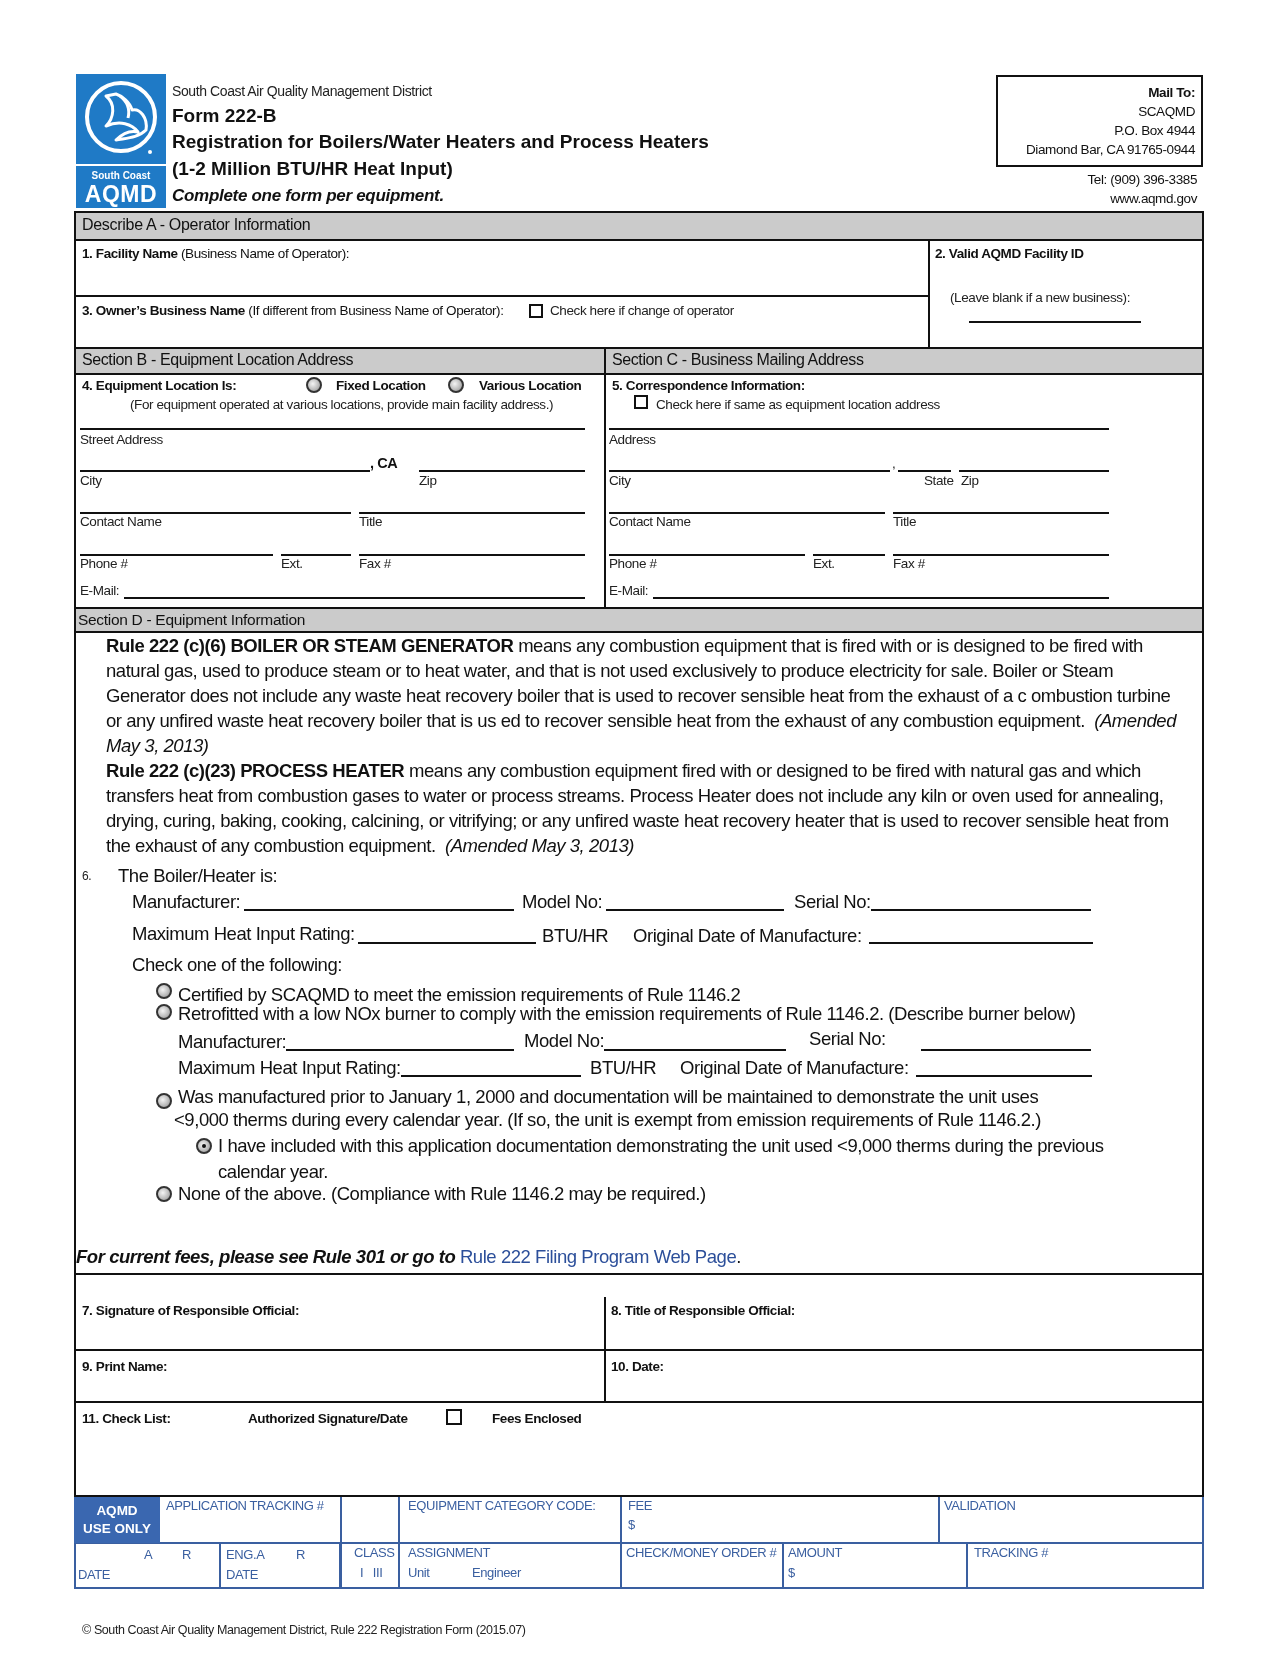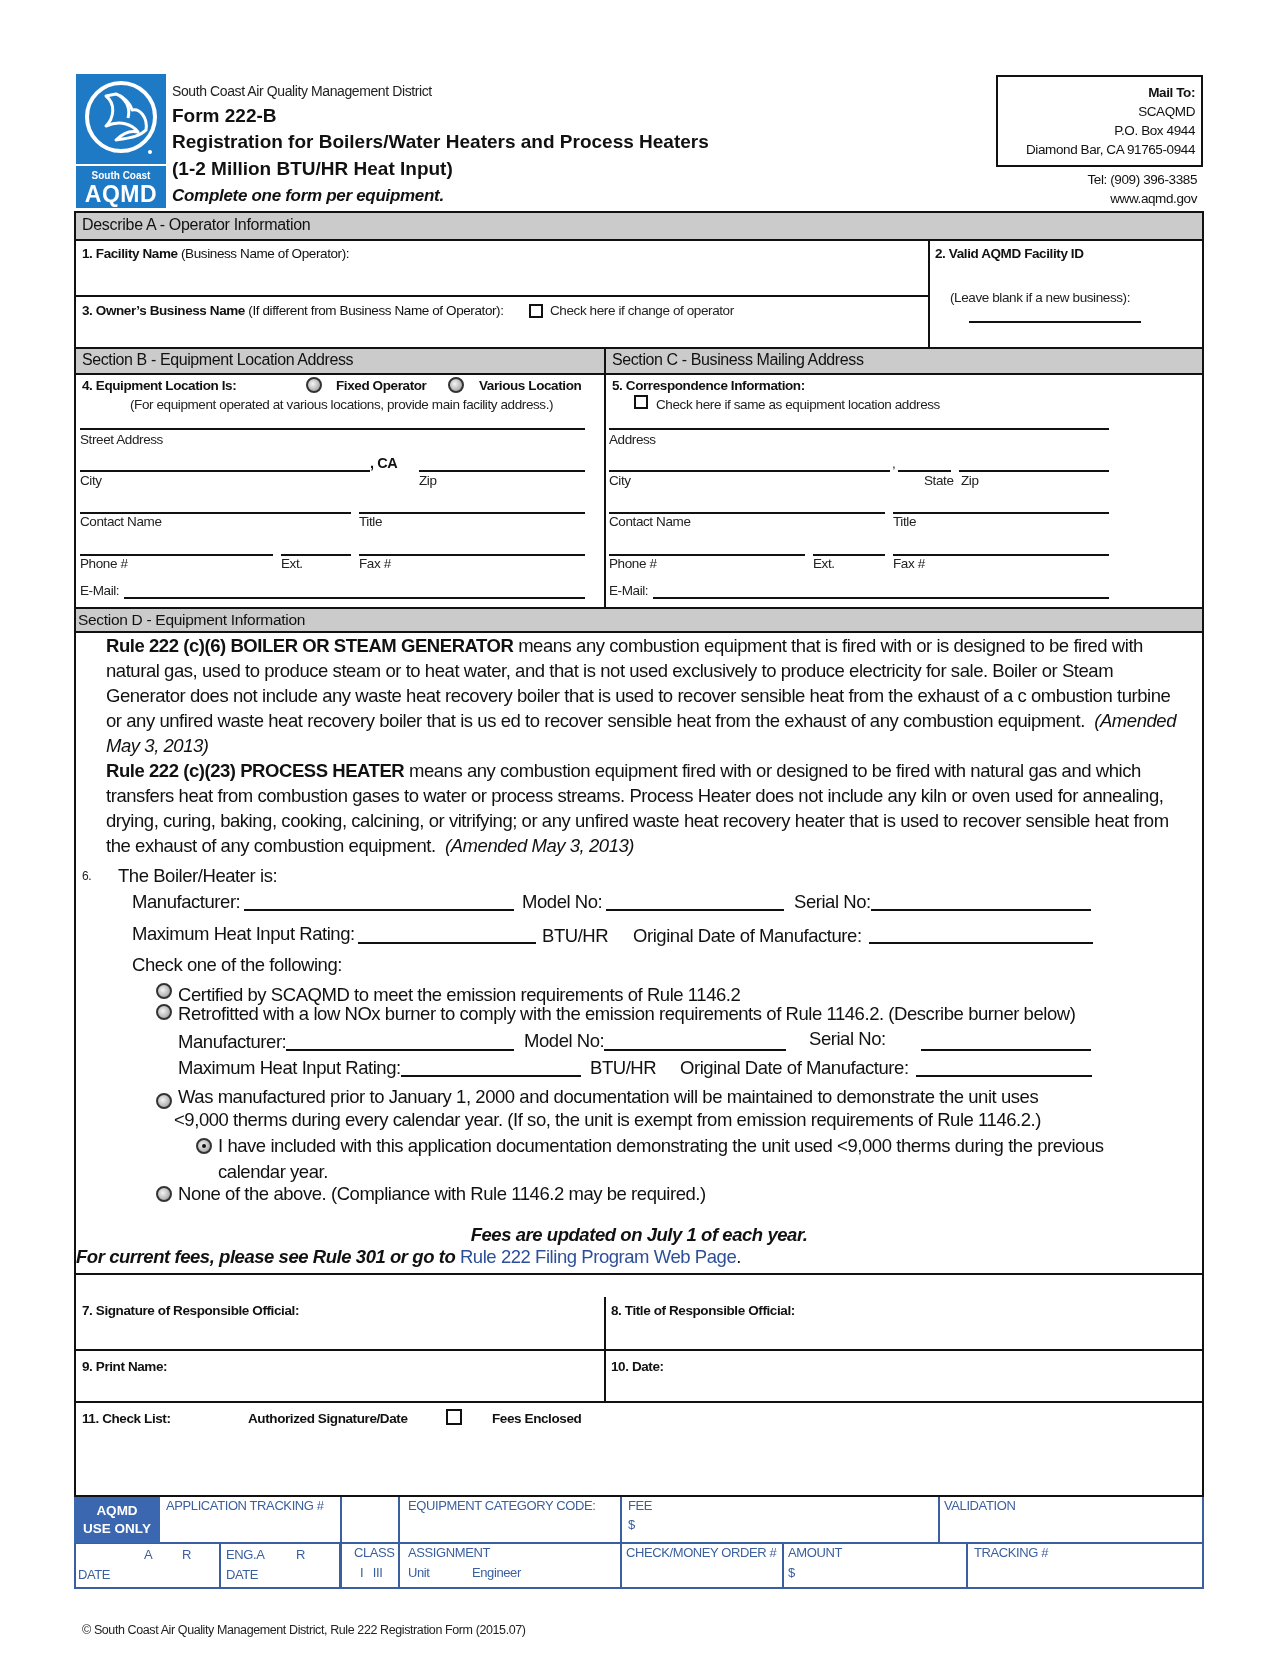--- a/index.html
+++ b/index.html
@@ -108,21 +108,21 @@
   <div style="position:absolute;left:0;top:108px;width:850px;height:26px;"></div>
   <div class="hline" style="left:0;top:134px;width:1126px;"></div>
 
   <div class="sec-bar" style="left:0;top:136px;width:1126px;height:26px;"></div>
   <div class="lbl" style="left:6px;top:138px;font-size:16px;color:#111;">Section B  -  Equipment Location Address</div>
   <div class="vline" style="left:528px;top:134px;height:262px;"></div>
   <div class="lbl" style="left:536px;top:138px;font-size:16px;color:#111;">Section C  -  Business Mailing Address</div>
 
   <div class="lblb" style="left:6px;top:165px;">4. Equipment Location Is:</div>
   <div class="radio" style="left:230px;top:164px;"></div>
-  <div class="lblb" style="left:260px;top:165px;">Fixed Operator</div>
+  <div class="lblb" style="left:260px;top:165px;">Fixed Location</div>
   <div class="radio" style="left:372px;top:164px;"></div>
   <div class="lblb" style="left:403px;top:165px;">Various Location</div>
   <div class="lbl" style="left:54px;top:184px;">(For equipment operated at various locations, provide main facility address.)</div>
 
   <div class="uline" style="left:4px;top:215px;width:505px;"></div>
   <div class="lbl" style="left:4px;top:219px;">Street Address</div>
   <div class="uline" style="left:4px;top:257px;width:290px;"></div>
   <div class="lblb" style="left:294px;top:242px;font-size:14.5px;">, CA</div>
   <div class="uline" style="left:343px;top:257px;width:166px;"></div>
   <div class="lbl" style="left:4px;top:260px;">City</div>
@@ -228,21 +228,20 @@
   <div class="big" style="left:102px;top:873px;">Was manufactured prior to January 1, 2000 and documentation will be maintained to demonstrate the unit uses</div>
   <div class="big" style="left:98px;top:896px;">&lt;9,000 therms during every calendar year. (If so, the unit is exempt from emission requirements of Rule 1146.2.)</div>
 
   <div class="radio selected" style="left:120px;top:925px;"></div>
   <div class="big" style="left:142px;top:922px;">I have included with this application documentation demonstrating the unit used &lt;9,000 therms during the previous</div>
   <div class="big" style="left:142px;top:948px;">calendar year.</div>
 
   <div class="radio" style="left:80px;top:973px;"></div>
   <div class="big" style="left:102px;top:970px;text-align:right;">None of the above. (Compliance with Rule 1146.2 may be required.)</div>
 
-  <div class="big" style="left:0;top:1011px;width:1126px;text-align:center;font-weight:bold;font-style:italic;">Fees are updated on July 1 of each year.</div>
   <div class="big" style="left:0;top:1033px;width:1126px;text-align:left;">
     <b><i>For current fees, please see Rule 301 or go to</i></b>
     <span class="link">Rule 222 Filing Program Web Page</span><span>.</span>
   </div>
 
   <div class="hline" style="left:0;top:1060px;width:1126px;"></div>
 
   <div class="vline" style="left:528px;top:1084px;height:106px;"></div>
   <div class="lblb" style="left:6px;top:1090px;">7.   Signature of Responsible Official:</div>
   <div style="position:absolute;left:0;top:1106px;width:526px;height:30px;"></div>

